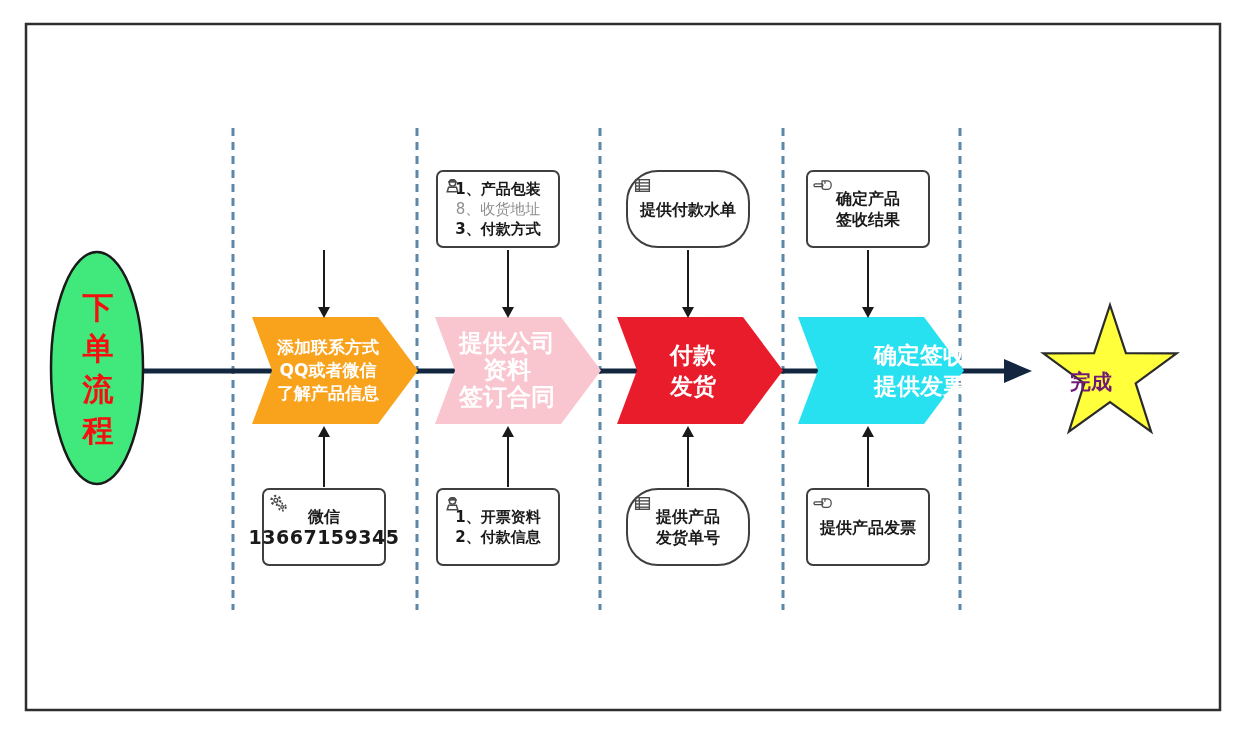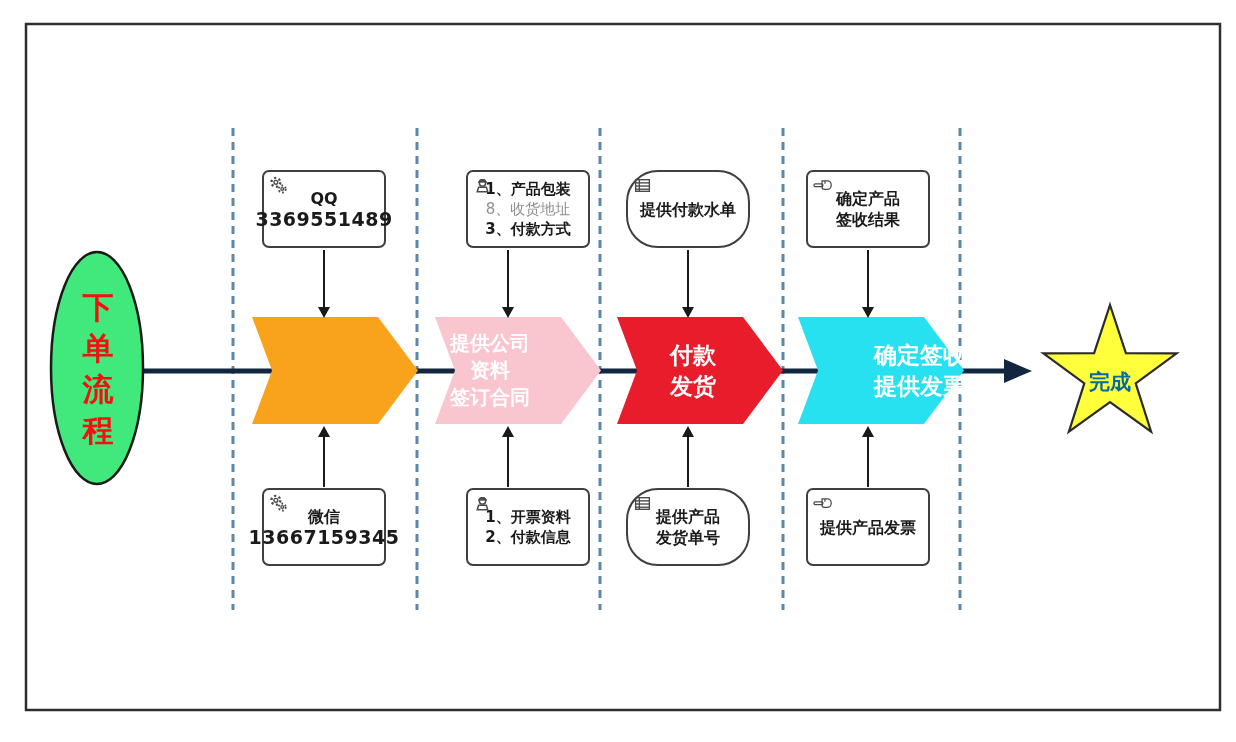--- a/index.html
+++ b/index.html
@@ -7,47 +7,47 @@
   .layer{position:absolute;left:0;top:0;width:1236px;height:742px;}
   .abs{position:absolute;}
   .ml{white-space:pre-line;}
   
   .chev-label{
     position:absolute;top:317px;height:107px;width:152px;
     display:flex;align-items:center;justify-content:center;text-align:center;
     color:#ffffff;font-weight:bold;
   }
   .chev-1{left:252px;font-size:17px;line-height:23px;}
-  .chev-2{left:414px;font-size:20px;line-height:27px;}
+  .chev-2{left:431px;font-size:24px;line-height:27px;}
   .chev-3{left:617px;font-size:23px;line-height:31px;}
   .chev-4{left:844px;font-size:23px;line-height:31px;}
   
   .note{
     position:absolute;width:124px;height:78px;background:#ffffff;
     border:2px solid #3f3f3f;border-radius:7px;box-sizing:border-box;
     display:flex;flex-direction:column;align-items:center;justify-content:center;
     text-align:center;color:#1a1a1a;font-weight:bold;font-size:16px;line-height:21px;
   }
   .note .icon{position:absolute;left:5px;top:4px;width:19px;height:19px;}
   .note.row-top{top:170px;}
   .note.row-bottom{top:488px;}
-  .nx1{left:262px;} .nx2{left:466px;border-radius:7px;} .nx3{left:626px;border-radius:32px;} .nx4{left:806px;}
+  .nx1{left:262px;} .nx2{left:436px;border-radius:7px;} .nx3{left:626px;border-radius:32px;} .nx4{left:806px;}
   .note .line{display:block;}
   .note .dim{color:#8f8f8f;font-weight:normal;}
   .note .num{font-size:19px;letter-spacing:0.5px;}
   .note .small{font-size:15px;line-height:20px;}
   
   .start-label{
     left:62px;top:287px;width:72px;text-align:center;
     color:#f50f0f;font-weight:bold;font-size:31px;line-height:41px;
   }
   
   .end-label{
-    left:1070px;top:368px;width:80px;text-align:center;
-    color:#0369a1;font-weight:bold;font-size:21px;
+    left:1070px;top:368px;width:80px;text-align:left;
+    color:#701a75;font-weight:bold;font-size:21px;
   }
 </style>
 </head>
 <body>
 
 <div class="canvas">
 
   <svg class="layer" width="1236" height="742" viewBox="0 0 1236 742">
 
     <rect x="26" y="24" width="1194" height="686" fill="none" stroke="#2e2e2e" stroke-width="2.5"></rect>
@@ -97,126 +97,117 @@
     </g>
 
     <polygon points="1110,305 1125.9,353.2 1176.6,353.4 1135.7,383.3 1151.1,431.6 1110,402 1068.9,431.6 1084.3,383.3 1043.4,353.4 1094.1,353.2" stroke="#2b2b2b" stroke-width="2.2" stroke-linejoin="miter" fill="#ffff3c"></polygon>
   </svg>
 
   <div class="abs start-label ml">下
 单
 流
 程</div>
 
+  <div class="chev-label chev-1 ml">添加联系方式
+QQ或者微信
+了解产品信息</div>
   <div class="chev-label chev-2 ml">提供公司
 资料
 签订合同</div>
   <div class="chev-label chev-3 ml">付款
 发货</div>
   <div class="chev-label chev-4 ml">确定签收
 提供发票</div>
 
   <div class="abs end-label">完成</div>
 
-  <div class="note row-top nx1">
+
+  <div class="note row-top nx2">
+    <svg class="icon" viewBox="0 0 18 18">
+      <g fill="none" stroke="#4a4a4a" stroke-width="1.4">
+        <circle cx="9" cy="6.6" r="3"></circle>
+        <path d="M5.6,5.4 a3.4,2.6 0 0 1 6.8,0" fill="#4a4a4a" stroke="none"></path>
+        <line x1="4.8" y1="5.6" x2="13.2" y2="5.6"></line>
+        <path d="M4,15 l1.3,-4.4 h7.4 l1.3,4.4 z"></path>
+      </g>
+    </svg>
+    <span class="line small">1、产品包装</span>
+    <span class="line small dim">8、收货地址</span>
+    <span class="line small">3、付款方式</span>
+  </div>
+
+  <div class="note row-top nx3">
+    <svg class="icon" viewBox="0 0 18 18">
+      <g fill="none" stroke="#4a4a4a" stroke-width="1.3">
+        <rect x="2.5" y="3.5" width="13" height="11"></rect>
+        <line x1="2.5" y1="6.5" x2="15.5" y2="6.5"></line>
+        <line x1="2.5" y1="9.5" x2="15.5" y2="9.5"></line>
+        <line x1="2.5" y1="12.5" x2="15.5" y2="12.5"></line>
+        <line x1="6" y1="3.5" x2="6" y2="14.5"></line>
+      </g>
+    </svg>
+    <span class="line">提供付款水单</span>
+  </div>
+
+  <div class="note row-top nx4">
+    <svg class="icon" viewBox="0 0 20 16">
+      <g fill="none" stroke="#4a4a4a" stroke-width="1.3">
+        <rect x="1" y="6.2" width="9.5" height="3" rx="1.5"></rect>
+        <path d="M9.5,3.2 h5.8 a3.8,3.8 0 0 1 3.8,3.8 v1.2 a3.8,3.8 0 0 1 -3.8,3.8 h-3.3 a2.5,2.5 0 0 1 -2.5,-2.5 z"></path>
+        <line x1="12.6" y1="3.2" x2="12.6" y2="6.2"></line>
+      </g>
+    </svg>
+    <span class="line">确定产品</span>
+    <span class="line">签收结果</span>
+  </div>
+
+  <div class="note row-bottom nx1">
     <svg class="icon" viewBox="0 0 18 18">
       <g fill="none" stroke="#4a4a4a">
         <circle cx="6.5" cy="6" r="4.2" stroke-width="2.2" stroke-dasharray="2 2.4"></circle>
         <circle cx="6.5" cy="6" r="1.8" stroke-width="1.3"></circle>
         <circle cx="12.5" cy="12.4" r="3.3" stroke-width="1.9" stroke-dasharray="1.6 2"></circle>
         <circle cx="12.5" cy="12.4" r="1.3" stroke-width="1.2"></circle>
       </g>
     </svg>
-    <span class="line">QQ</span>
-    <span class="line num">3369551489</span>
-  </div>
-
-  <div class="note row-top nx2">
+    <span class="line">微信</span>
+    <span class="line num">13667159345</span>
+  </div>
+
+  <div class="note row-bottom nx2">
     <svg class="icon" viewBox="0 0 18 18">
       <g fill="none" stroke="#4a4a4a" stroke-width="1.4">
         <circle cx="9" cy="6.6" r="3"></circle>
         <path d="M5.6,5.4 a3.4,2.6 0 0 1 6.8,0" fill="#4a4a4a" stroke="none"></path>
         <line x1="4.8" y1="5.6" x2="13.2" y2="5.6"></line>
         <path d="M4,15 l1.3,-4.4 h7.4 l1.3,4.4 z"></path>
       </g>
     </svg>
-    <span class="line small">1、产品包装</span>
-    <span class="line small dim">8、收货地址</span>
-    <span class="line small">3、付款方式</span>
-  </div>
-
-  <div class="note row-top nx3">
+    <span class="line small">1、开票资料</span>
+    <span class="line small">2、付款信息</span>
+  </div>
+
+  <div class="note row-bottom nx3">
     <svg class="icon" viewBox="0 0 18 18">
       <g fill="none" stroke="#4a4a4a" stroke-width="1.3">
         <rect x="2.5" y="3.5" width="13" height="11"></rect>
         <line x1="2.5" y1="6.5" x2="15.5" y2="6.5"></line>
         <line x1="2.5" y1="9.5" x2="15.5" y2="9.5"></line>
         <line x1="2.5" y1="12.5" x2="15.5" y2="12.5"></line>
         <line x1="6" y1="3.5" x2="6" y2="14.5"></line>
       </g>
     </svg>
-    <span class="line">提供付款水单</span>
-  </div>
-
-  <div class="note row-top nx4">
+    <span class="line">提供产品</span>
+    <span class="line">发货单号</span>
+  </div>
+
+  <div class="note row-bottom nx4">
     <svg class="icon" viewBox="0 0 20 16">
       <g fill="none" stroke="#4a4a4a" stroke-width="1.3">
         <rect x="1" y="6.2" width="9.5" height="3" rx="1.5"></rect>
         <path d="M9.5,3.2 h5.8 a3.8,3.8 0 0 1 3.8,3.8 v1.2 a3.8,3.8 0 0 1 -3.8,3.8 h-3.3 a2.5,2.5 0 0 1 -2.5,-2.5 z"></path>
         <line x1="12.6" y1="3.2" x2="12.6" y2="6.2"></line>
       </g>
     </svg>
-    <span class="line">确定产品</span>
-    <span class="line">签收结果</span>
-  </div>
-
-  <div class="note row-bottom nx1">
-    <svg class="icon" viewBox="0 0 18 18">
-      <g fill="none" stroke="#4a4a4a">
-        <circle cx="6.5" cy="6" r="4.2" stroke-width="2.2" stroke-dasharray="2 2.4"></circle>
-        <circle cx="6.5" cy="6" r="1.8" stroke-width="1.3"></circle>
-        <circle cx="12.5" cy="12.4" r="3.3" stroke-width="1.9" stroke-dasharray="1.6 2"></circle>
-        <circle cx="12.5" cy="12.4" r="1.3" stroke-width="1.2"></circle>
-      </g>
-    </svg>
-    <span class="line">微信</span>
-    <span class="line num">13667159345</span>
-  </div>
-
-  <div class="note row-bottom nx2">
-    <svg class="icon" viewBox="0 0 18 18">
-      <g fill="none" stroke="#4a4a4a" stroke-width="1.4">
-        <circle cx="9" cy="6.6" r="3"></circle>
-        <path d="M5.6,5.4 a3.4,2.6 0 0 1 6.8,0" fill="#4a4a4a" stroke="none"></path>
-        <line x1="4.8" y1="5.6" x2="13.2" y2="5.6"></line>
-        <path d="M4,15 l1.3,-4.4 h7.4 l1.3,4.4 z"></path>
-      </g>
-    </svg>
-    <span class="line small">1、开票资料</span>
-    <span class="line small">2、付款信息</span>
-  </div>
-
-  <div class="note row-bottom nx3">
-    <svg class="icon" viewBox="0 0 18 18">
-      <g fill="none" stroke="#4a4a4a" stroke-width="1.3">
-        <rect x="2.5" y="3.5" width="13" height="11"></rect>
-        <line x1="2.5" y1="6.5" x2="15.5" y2="6.5"></line>
-        <line x1="2.5" y1="9.5" x2="15.5" y2="9.5"></line>
-        <line x1="2.5" y1="12.5" x2="15.5" y2="12.5"></line>
-        <line x1="6" y1="3.5" x2="6" y2="14.5"></line>
-      </g>
-    </svg>
-    <span class="line">提供产品</span>
-    <span class="line">发货单号</span>
-  </div>
-
-  <div class="note row-bottom nx4">
-    <svg class="icon" viewBox="0 0 20 16">
-      <g fill="none" stroke="#4a4a4a" stroke-width="1.3">
-        <rect x="1" y="6.2" width="9.5" height="3" rx="1.5"></rect>
-        <path d="M9.5,3.2 h5.8 a3.8,3.8 0 0 1 3.8,3.8 v1.2 a3.8,3.8 0 0 1 -3.8,3.8 h-3.3 a2.5,2.5 0 0 1 -2.5,-2.5 z"></path>
-        <line x1="12.6" y1="3.2" x2="12.6" y2="6.2"></line>
-      </g>
-    </svg>
     <span class="line">提供产品发票</span>
   </div>
 
 </div>
 
 </body></html>

